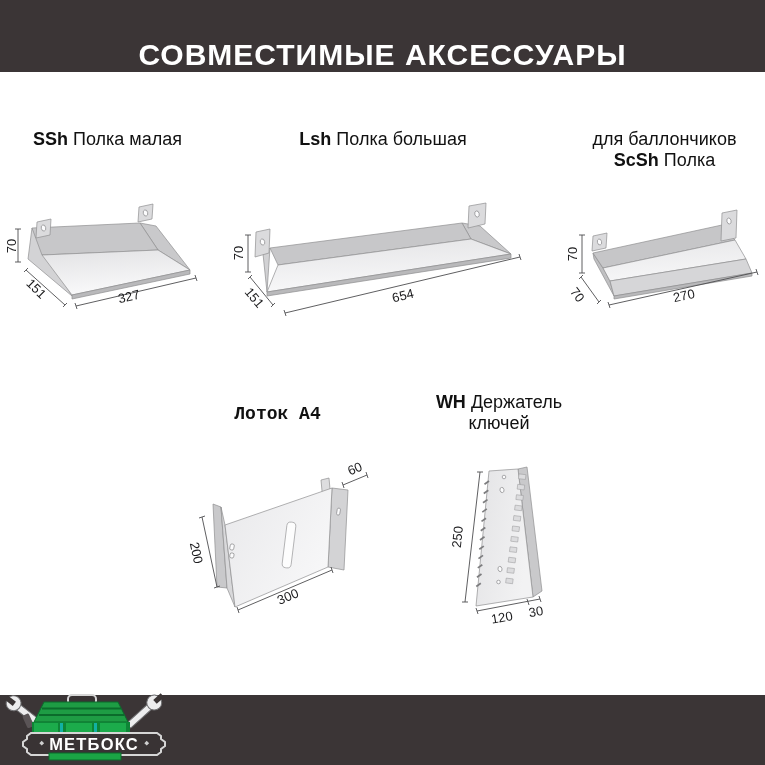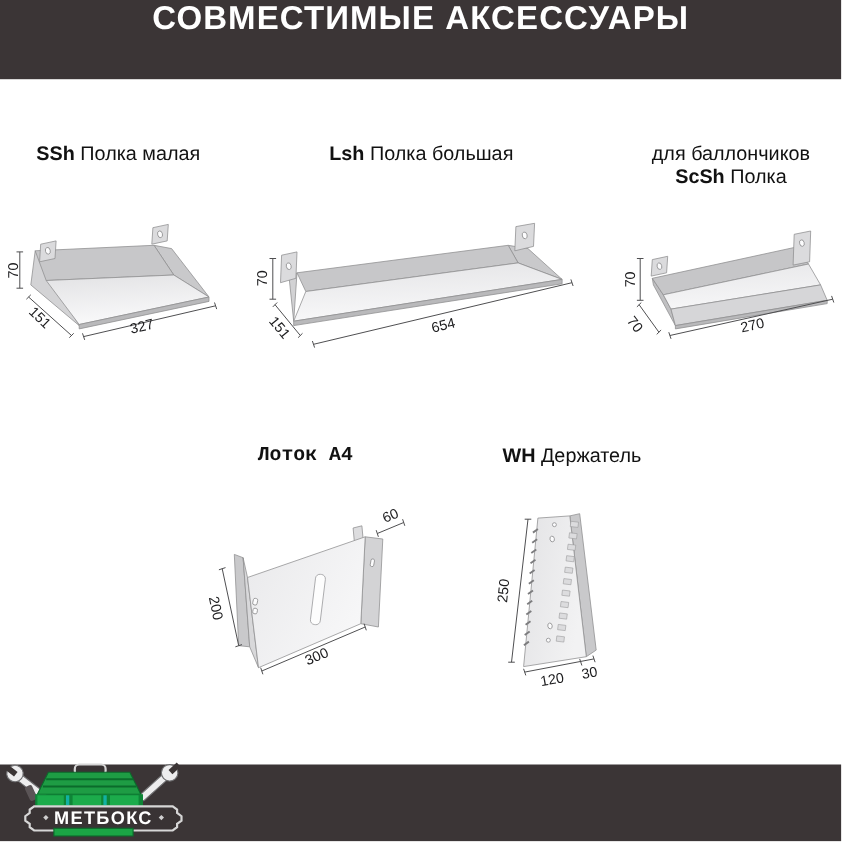--- a/index.html
+++ b/index.html
@@ -1,19 +1,19 @@
 <!DOCTYPE html>
 <html><head>
 <meta charset="utf-8">
 <style>
   html,body{margin:0;padding:0;background:#fff;}
   .page{position:relative;width:765px;height:765px;background:#ffffff;overflow:hidden;
         font-family:"Liberation Sans", sans-serif;color:#1a1a1a;}
   .header{position:absolute;left:0;top:0;width:765px;height:72px;background:#3B3536;
-          display:flex;align-items:flex-start;justify-content:center;}
+          display:flex;align-items:flex-end;justify-content:center;}
   .header-title{color:#ffffff;font-size:30px;font-weight:bold;letter-spacing:1px;white-space:nowrap;}
   .footer{position:absolute;left:0;top:695px;width:765px;height:70px;background:#3B3536;}
   .ptitle{position:absolute;text-align:center;font-size:18px;line-height:21px;color:#111;}
   .ptitle .code{font-weight:bold;}
   .ptitle.allbold{font-weight:bold;font-family:Liberation Mono, monospace;}
   svg{position:absolute;overflow:visible;}
   svg text{font-family:"Liberation Sans", sans-serif;font-size:13px;fill:#1c1c1e;}
   .part{stroke:#8f8f91;stroke-width:0.7;stroke-linejoin:round;}
   .dim{stroke:#4d4d4f;stroke-width:0.9;fill:none;}
   .hole{fill:#fcfcfd;stroke:#8a8a8c;stroke-width:0.7;}
@@ -36,23 +36,24 @@
     <span>Полка большая</span>
   </div>
   <div class="ptitle" style="left:572px;top:129px;width:185px;">
     <div>для баллончиков</div>
     <div><span class="code">ScSh</span>
     <span>Полка</span></div>
   </div>
   <div class="ptitle allbold" style="left:190px;top:404px;width:175px;">
     <span>Лоток А4</span>
   </div>
-  <div class="ptitle" style="left:415px;top:404px;width:168px;text-align:right;">
+  <div class="ptitle" style="left:415px;top:392px;width:168px;">
     <div><span class="code">WH</span>
     <span>Держатель</span></div>
+    <div>ключей</div>
   </div>
 
   <svg style="left:10px;top:192px;" width="195" height="128" viewBox="0 0 195 128">
     <defs>
       <linearGradient id="grad1" x1="0" y1="0" x2="0.25" y2="1">
         <stop offset="0" stop-color="#e2e2e4"></stop>
           <stop offset="1" stop-color="#f9f9fa"></stop>
       </linearGradient>
     </defs>
     <g class="part">

